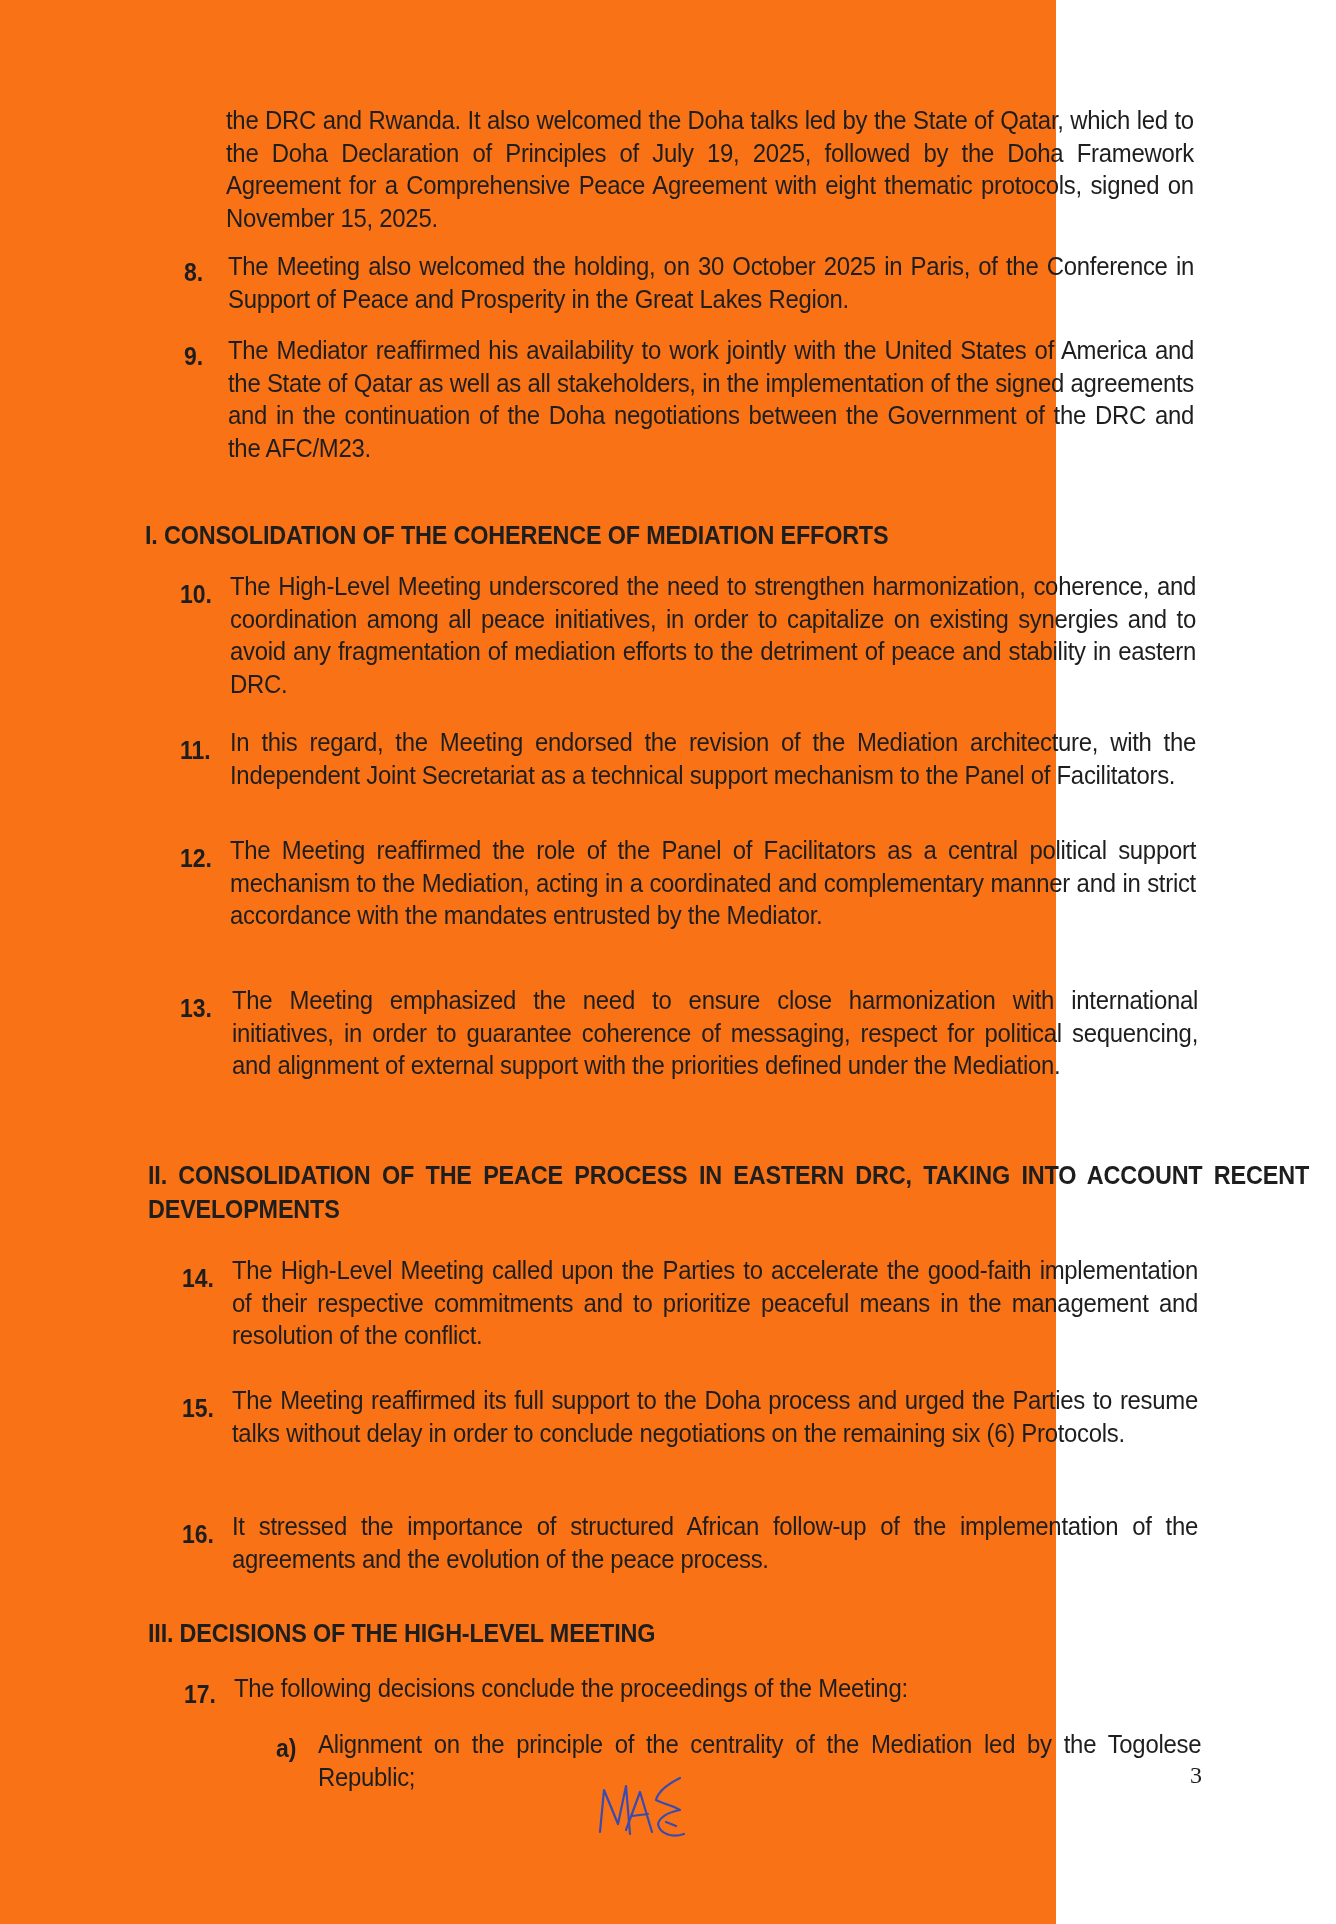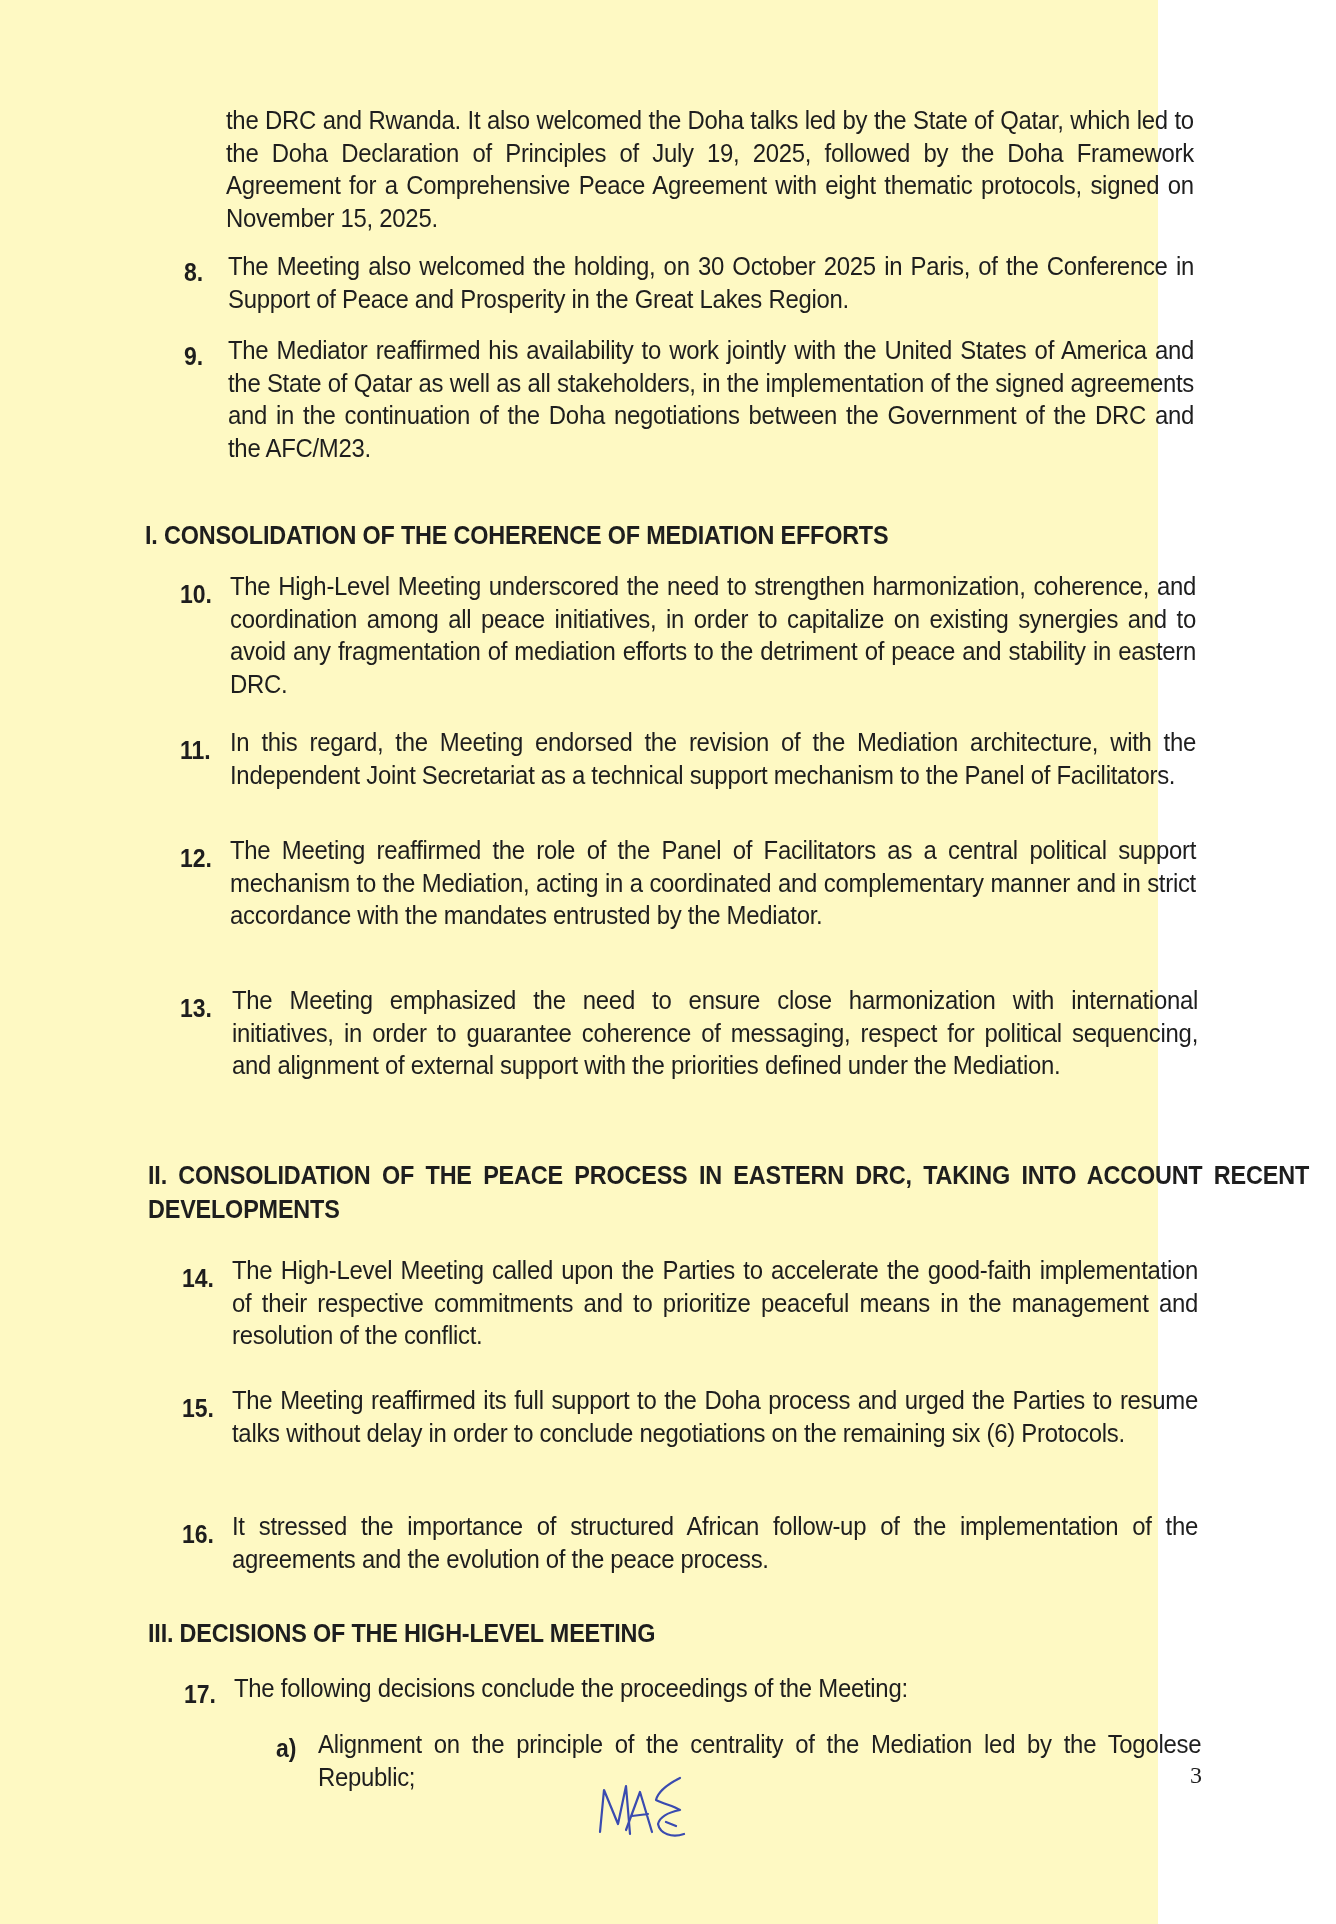--- a/index.html
+++ b/index.html
@@ -1,20 +1,20 @@
 <!DOCTYPE html>
 <html><head>
 <meta charset="utf-8">
 <style>
   html, body { margin: 0; padding: 0; background: #ffffff; }
   body {
     width: 1336px; height: 1924px; position: relative; overflow: hidden;
     font-family: "Liberation Sans", sans-serif; color: #1e1e1e;
   }
-  .page { position: absolute; left: 0; top: 0; width: 1158px; height: 1924px; background: #fef9c3; }
+  .page { position: absolute; left: 0; top: 0; width: 1056px; height: 1924px; background: #f97316; }
   .para {
     position: absolute; font-size: 26px; line-height: 32.5px; text-align: justify;
     letter-spacing: -0.3px; transform: scaleX(0.92); transform-origin: left top;
   }
   .num { position: absolute; font-weight: bold; font-size: 25px; line-height: 32.5px; transform: scaleX(0.92); transform-origin: left top; }
   .heading {
     position: absolute; font-weight: bold; font-size: 26px; line-height: 34px;
     transform: scaleX(0.9); transform-origin: left top; text-align: justify; letter-spacing: -0.2px;
   }
   .pagenum { position: absolute; left: 1190px; top: 1762px; font-family: "Liberation Serif", serif; font-size: 24px; }

